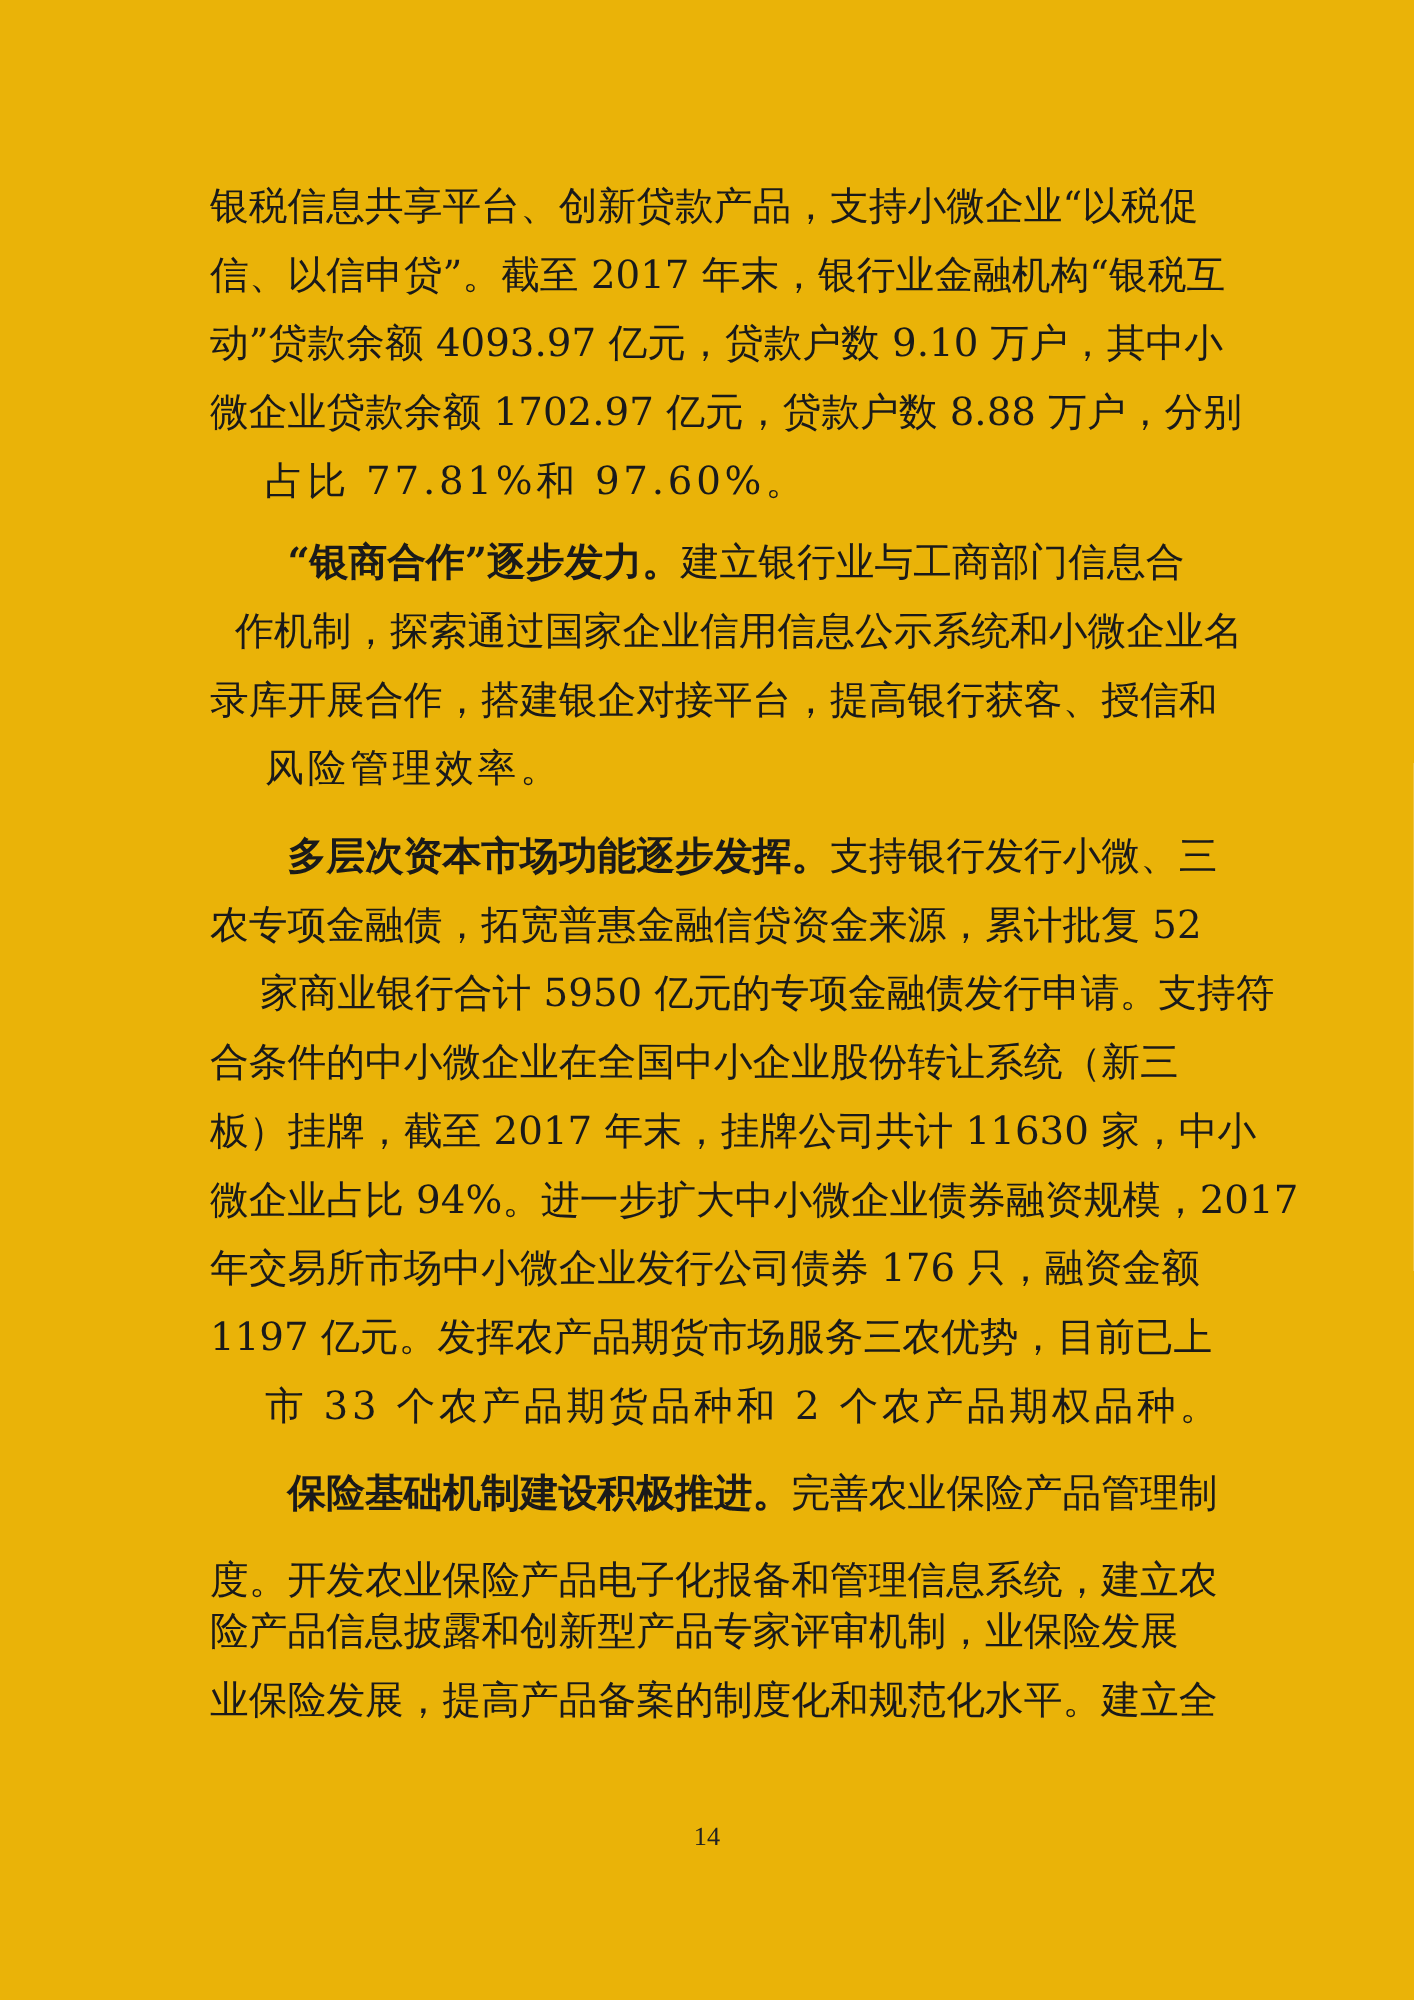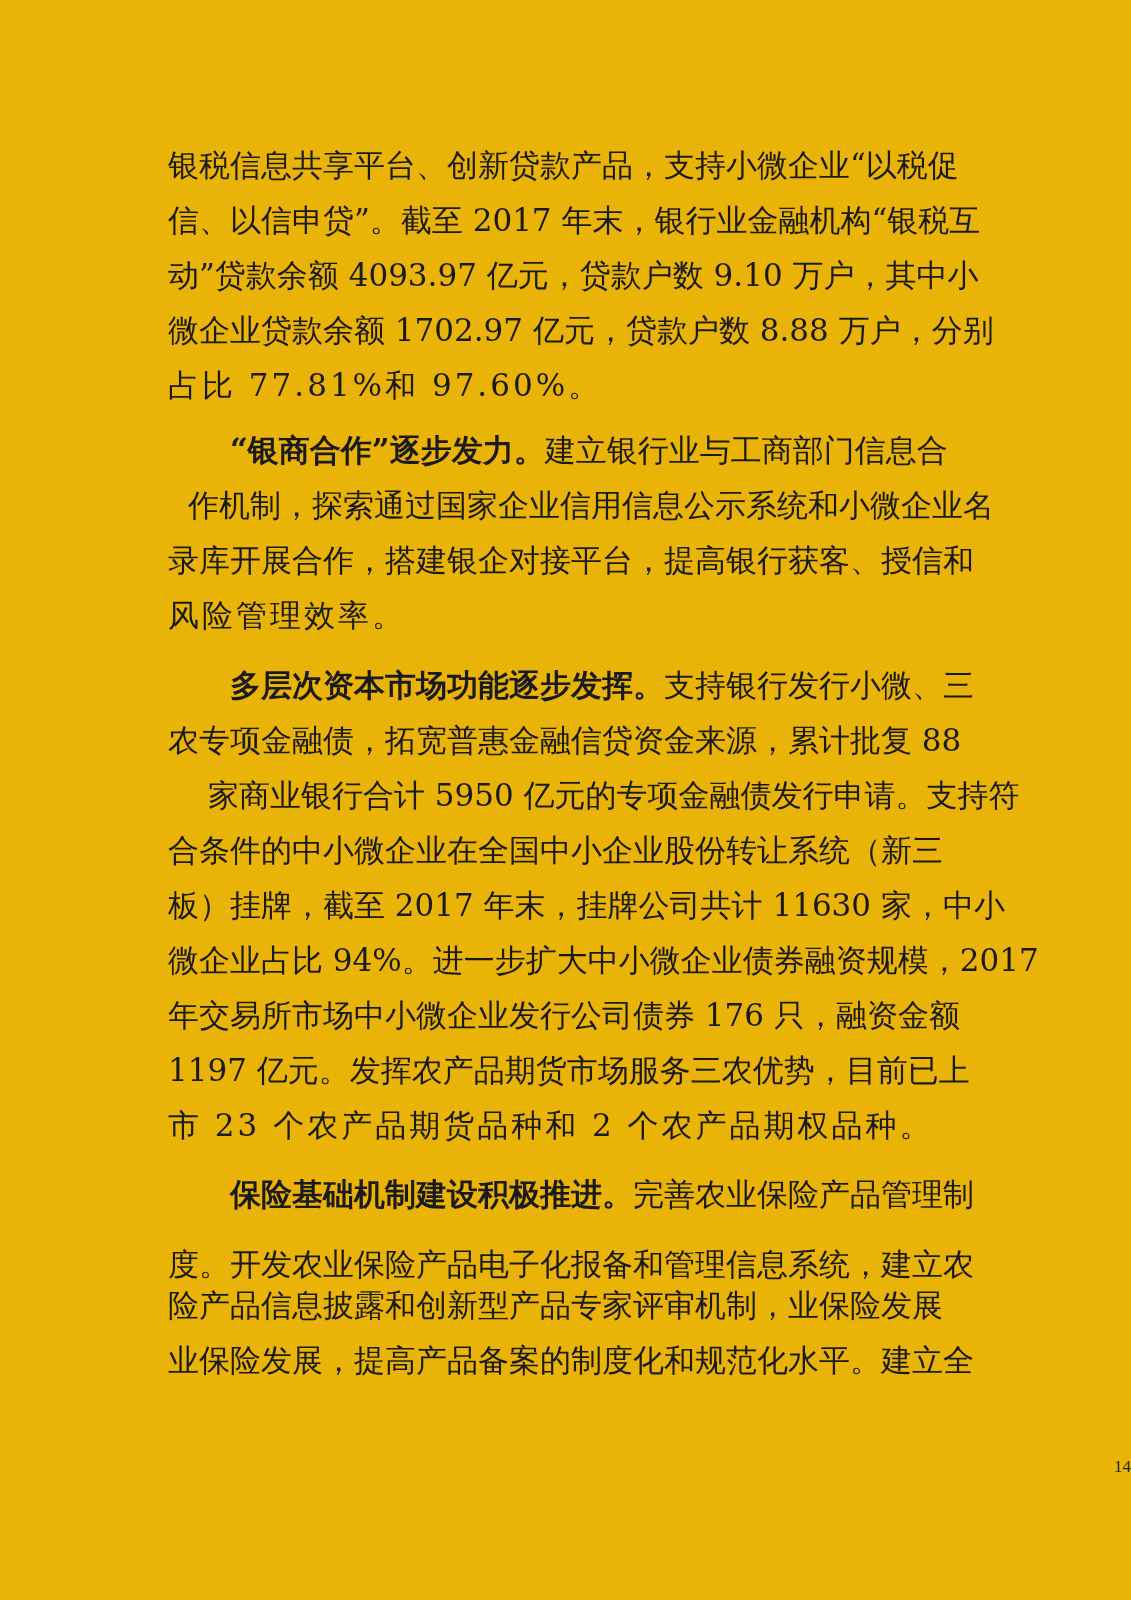--- a/index.html
+++ b/index.html
@@ -32,36 +32,37 @@
       line-height: 40px;
       white-space: nowrap;
       text-align: justify;
       text-align-last: justify;
       letter-spacing: 0px;
     }
     .line.last {
       text-align-last: left;
       text-align: center;
       letter-spacing: 3px;
+      margin-left: 44px;
     }
     .line.indent {
       left: 230px;
       width: 711px;
     }
     .bold {
       font-weight: bold;
     }
     .page-number {
       position: absolute;
       left: 0;
       width: 1131px;
       top: 1457px;
-      text-align: right;
+      text-align: center;
       font-family: "Liberation Serif", "DejaVu Serif", serif;
-      font-size: 17px;
+      font-size: 21px;
       color: #222;
     }
   </style>
 </head>
 <body>
 
 <div class="page">
 
   <div>
     <div class="line" style="top:145px;">银税信息共享平台、创新贷款产品，支持小微企业“以税促</div>
@@ -73,28 +74,28 @@
 
   <div>
     <div class="line indent" style="top:430px;"><span class="bold">“银商合作”逐步发力。</span><span>建立银行业与工商部门信息合</span></div>
     <div class="line" style="top:485px;margin-left:20px;">作机制，探索通过国家企业信用信息公示系统和小微企业名</div>
     <div class="line" style="top:540px;">录库开展合作，搭建银企对接平台，提高银行获客、授信和</div>
     <div class="line last" style="top:595px;">风险管理效率。</div>
   </div>
 
   <div>
     <div class="line indent" style="top:665px;"><span class="bold">多层次资本市场功能逐步发挥。</span><span>支持银行发行小微、三</span></div>
-    <div class="line" style="top:720px;">农专项金融债，拓宽普惠金融信贷资金来源，累计批复 88</div>
+    <div class="line" style="top:720px;">农专项金融债，拓宽普惠金融信贷资金来源，累计批复 52</div>
     <div class="line" style="top:775px;margin-left:40px;">家商业银行合计 5950 亿元的专项金融债发行申请。支持符</div>
     <div class="line" style="top:830px;">合条件的中小微企业在全国中小企业股份转让系统（新三</div>
     <div class="line" style="top:885px;">板）挂牌，截至 2017 年末，挂牌公司共计 11630 家，中小</div>
     <div class="line" style="top:940px;">微企业占比 94%。进一步扩大中小微企业债券融资规模，2017</div>
     <div class="line" style="top:995px;">年交易所市场中小微企业发行公司债券 176 只，融资金额</div>
     <div class="line" style="top:1050px;">1197 亿元。发挥农产品期货市场服务三农优势，目前已上</div>
-    <div class="line last" style="top:1105px;">市 23 个农产品期货品种和 2 个农产品期权品种。</div>
+    <div class="line last" style="top:1105px;">市 33 个农产品期货品种和 2 个农产品期权品种。</div>
   </div>
 
   <div>
     <div class="line indent" style="top:1175px;font-family:Liberation Serif, serif;"><span class="bold">保险基础机制建设积极推进。</span><span>完善农业保险产品管理制</span></div>
     <div class="line" style="top:1230px;margin-top:14px;">度。开发农业保险产品电子化报备和管理信息系统，建立农</div>
     <div class="line" style="top:1285px;">险产品信息披露和创新型产品专家评审机制，业保险发展</div>
     <div class="line" style="top:1340px;">业保险发展，提高产品备案的制度化和规范化水平。建立全</div>
   </div>
 
   <div class="page-number">14</div>

